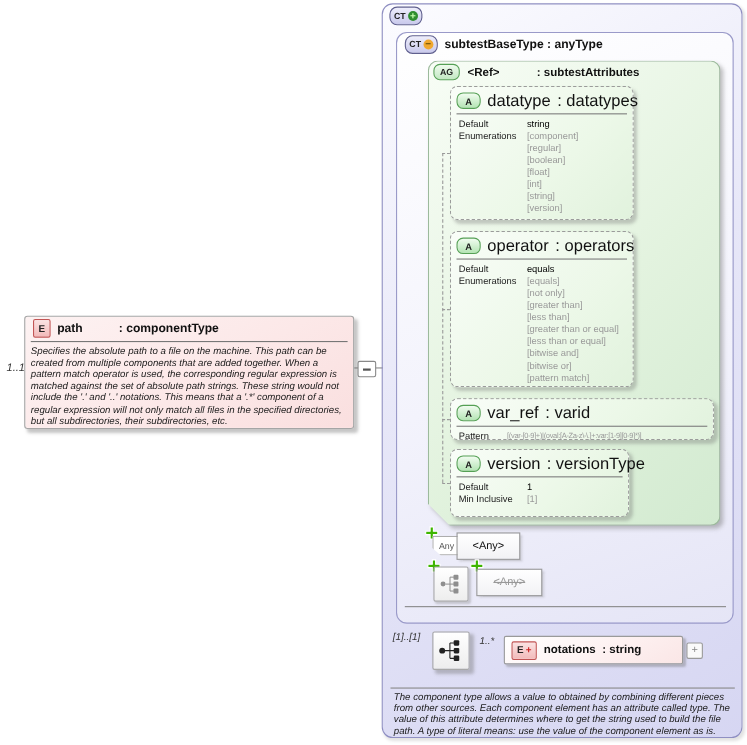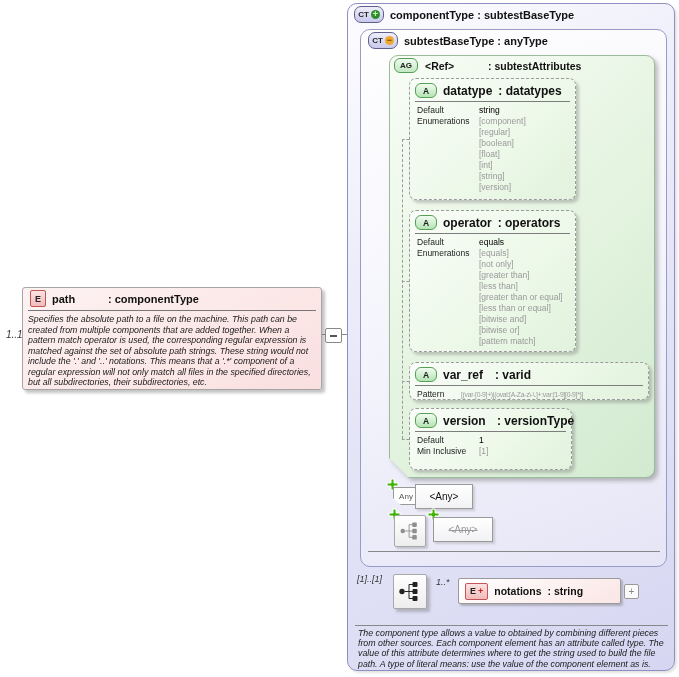--- a/index.html
+++ b/index.html
@@ -19,21 +19,21 @@
   .ag-wrap{position:absolute;filter:drop-shadow(3px 3px 2px rgba(110,110,110,.45))}
   .ag-box{width:100%;height:100%;box-sizing:border-box;border:1px solid #9cba9c;border-radius:9px;
      background:linear-gradient(135deg,#f8fdf6 0%,#e3f3df 55%,#d2ead0 100%);
      clip-path:polygon(0 0,100% 0,100% 100%,20px 100%,0 calc(100% - 20px))}
   .attr-box{position:absolute;box-sizing:border-box;border:1px dashed #9b9b9b;border-radius:7px;
      background:linear-gradient(135deg,#f9fdf8 0%,#ecf8e8 60%,#e1f2dd 100%);
      box-shadow:3px 3px 3px rgba(110,110,110,.35)}
   .head{position:absolute;display:flex;align-items:center;gap:6px}
   .title{font-weight:bold;font-size:11px;color:#111;white-space:nowrap}
   .attr-head{display:flex;align-items:center;gap:6px;padding:4px 0 0 5px}
-  .attr-title{font-weight:bold;font-size:12px;color:#111;white-space:nowrap}
+  .attr-title{font-weight:normal;font-size:15px;color:#111;white-space:nowrap}
   .sep{height:1px;background:#7d7d7d;margin:3px 5px 3px 5px}
   .frow{display:flex;font-size:8.5px;line-height:11px;padding-left:7px}
   .flabel{color:#222;width:62px;flex:none}
   .fval{color:#999;white-space:nowrap}
   .fval.bold{color:#000;font-weight:normal}
   .fval.small{font-size:6.8px;letter-spacing:-.3px;line-height:11px}
   .ict{display:inline-flex;align-items:center;justify-content:center;gap:2px;width:28px;height:15px;
      border:1px solid 
      #5f5f8e;border-radius:7px;background:linear-gradient(#eeeefb,#c9c9ec);
      font-size:8px;font-weight:bold;color:#222;flex:none}
@@ -90,21 +90,20 @@
   <div class="hline" style="left:362px;top:589px;width:31px"></div>
   <div class="hline" style="left:424px;top:589px;width:34px"></div>
   <div class="hline" style="left:424px;top:530px;width:9px"></div>
 
   <div class="abs outer-box" style="left:347px;top:3px;width:328px;height:668px"></div>
   <div class="head" style="left:354px;top:6px">
     <span class="ict">
       <span>CT</span>
       <span class="badge plus">+</span>
     </span>
-    <span class="title">componentType : subtestBaseType</span>
   </div>
 
   <div class="abs inner-box" style="left:360px;top:29px;width:307px;height:538px"></div>
   <div class="head" style="left:368px;top:32px">
     <span class="ict">
       <span>CT</span>
       <span class="badge minus">−</span>
     </span>
     <span class="title">subtestBaseType : anyType</span>
   </div>

